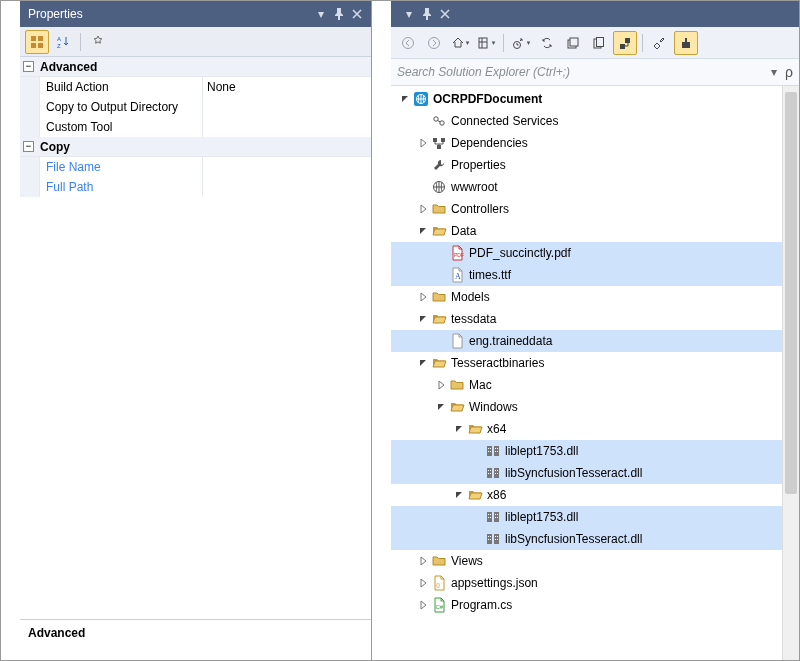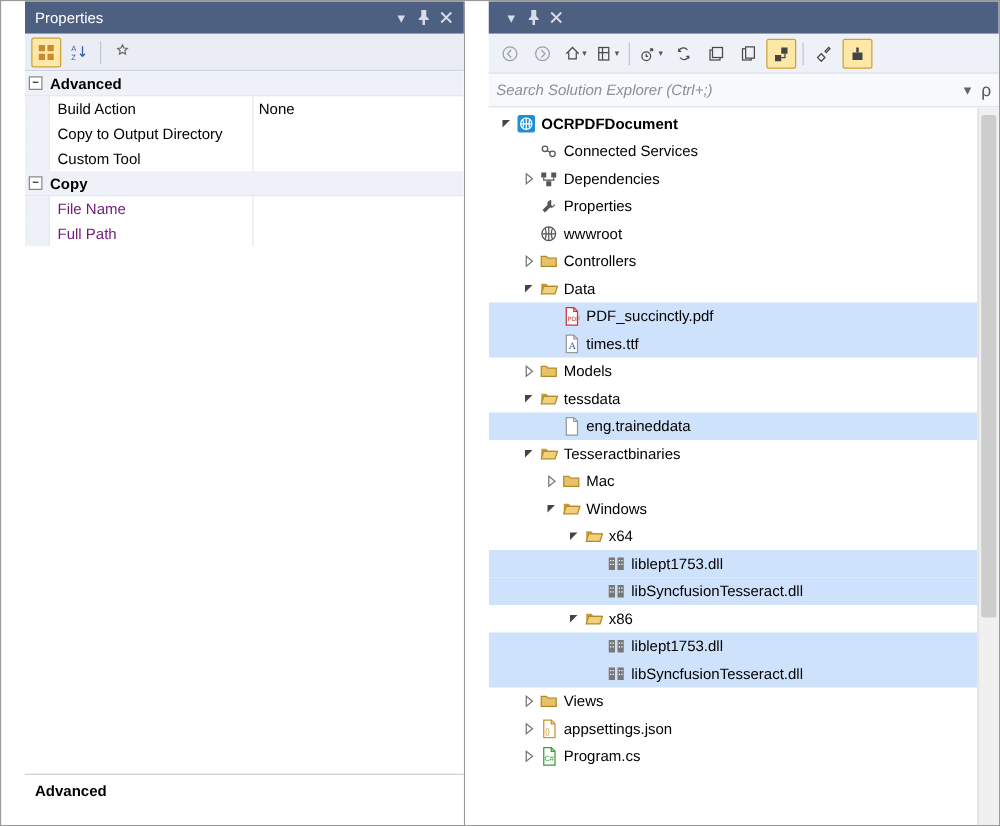--- a/index.html
+++ b/index.html
@@ -39,21 +39,21 @@
   .prop-row {
     display: flex; height: 20px; font-size: 12px;
   }
   .prop-row .gutter { width: 20px; background: #eef1f7; border-right: 1px solid #e5e8ee; }
   .prop-row .pname {
     width: 163px; padding-left: 6px; display: flex; align-items: center;
     border-right: 1px solid #e5e8ee; overflow: hidden; white-space: nowrap;
   }
   .prop-row .pval { flex: 1; padding-left: 4px; display: flex; align-items: center; text-align: center; }
   .prop-row .pval.bold { font-weight: 700; }
-  .prop-row.disabled .pname { color: #701a75; }
+  .prop-row.disabled .pname { color: #3b82f6; }
   .help-region { height: 40px; padding: 6px 8px; font-weight: 700; background:#fff; }
   
   .se-toolbar { height: 32px; display:flex; align-items:center; background:#eef1f7; border-bottom:1px solid #d6dce6; padding:0 4px;}
   .search-row {
     height: 27px; background: #f7f9fc; border-bottom: 1px solid #d6dce6; display: flex; align-items: center;
     padding: 0 6px; color: #7a7f87;
   }
   .search-row input {
     flex: 1; border: none; background: transparent; font-size: 12px; color: #333; outline: none;
   }

